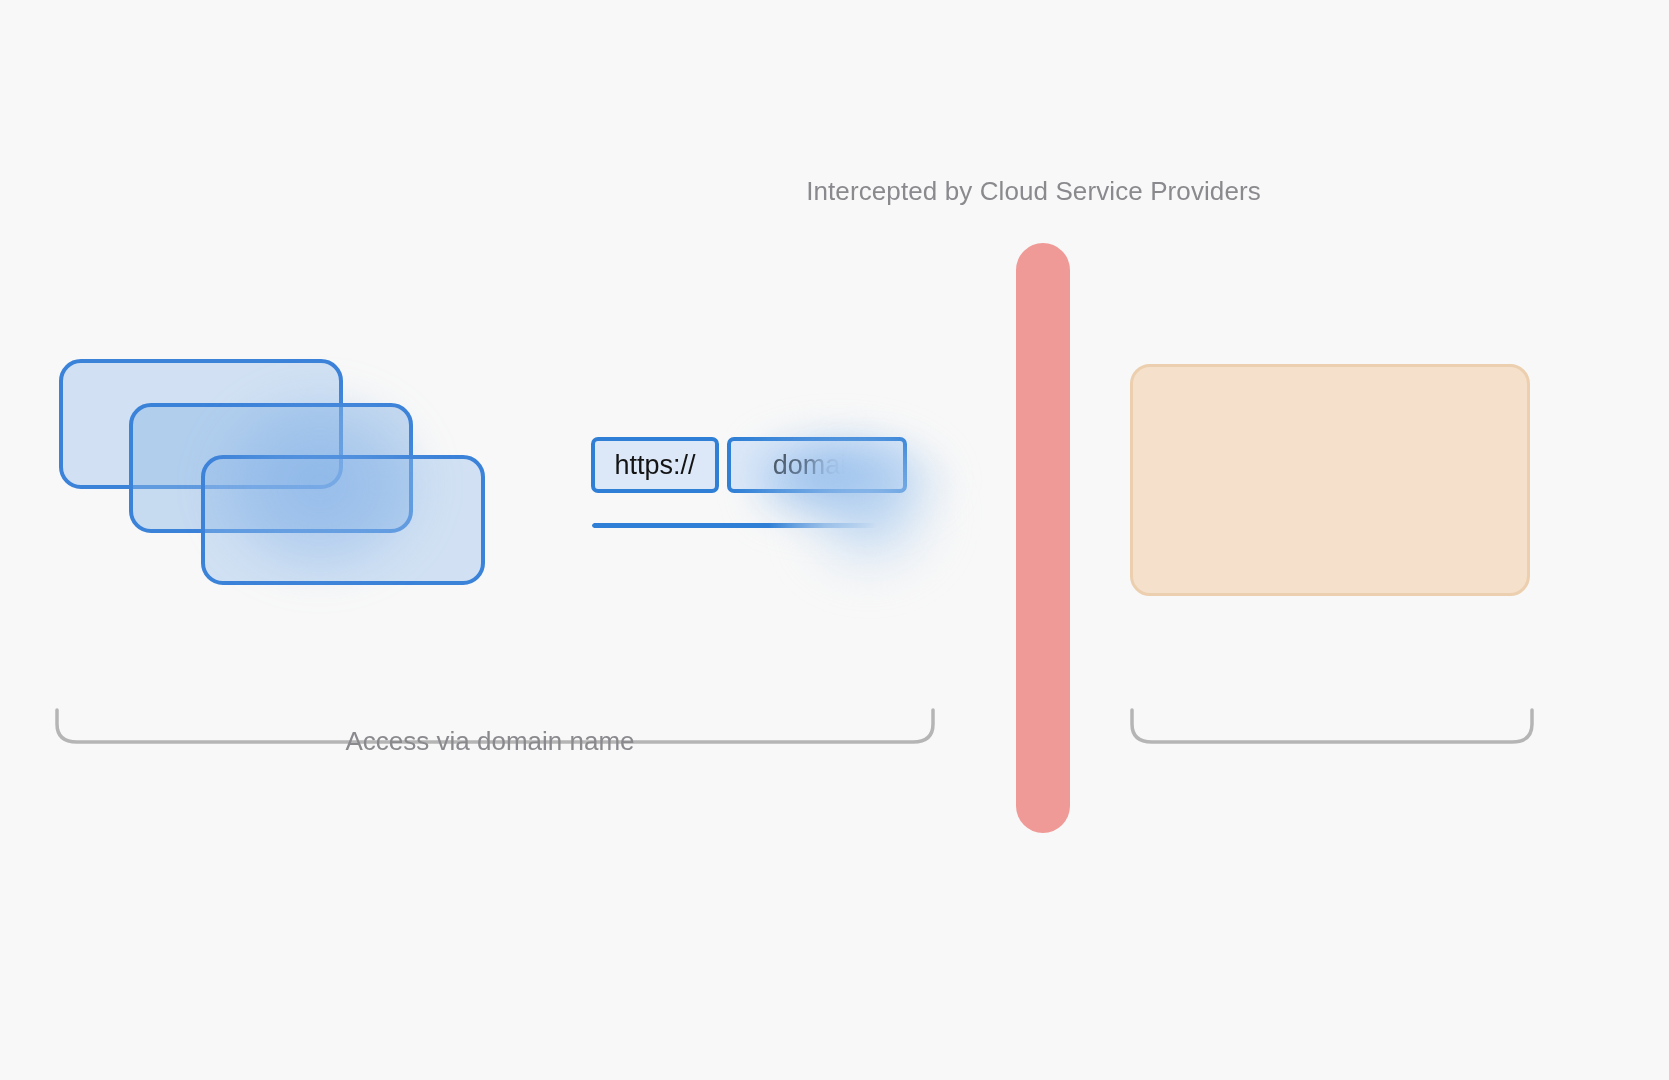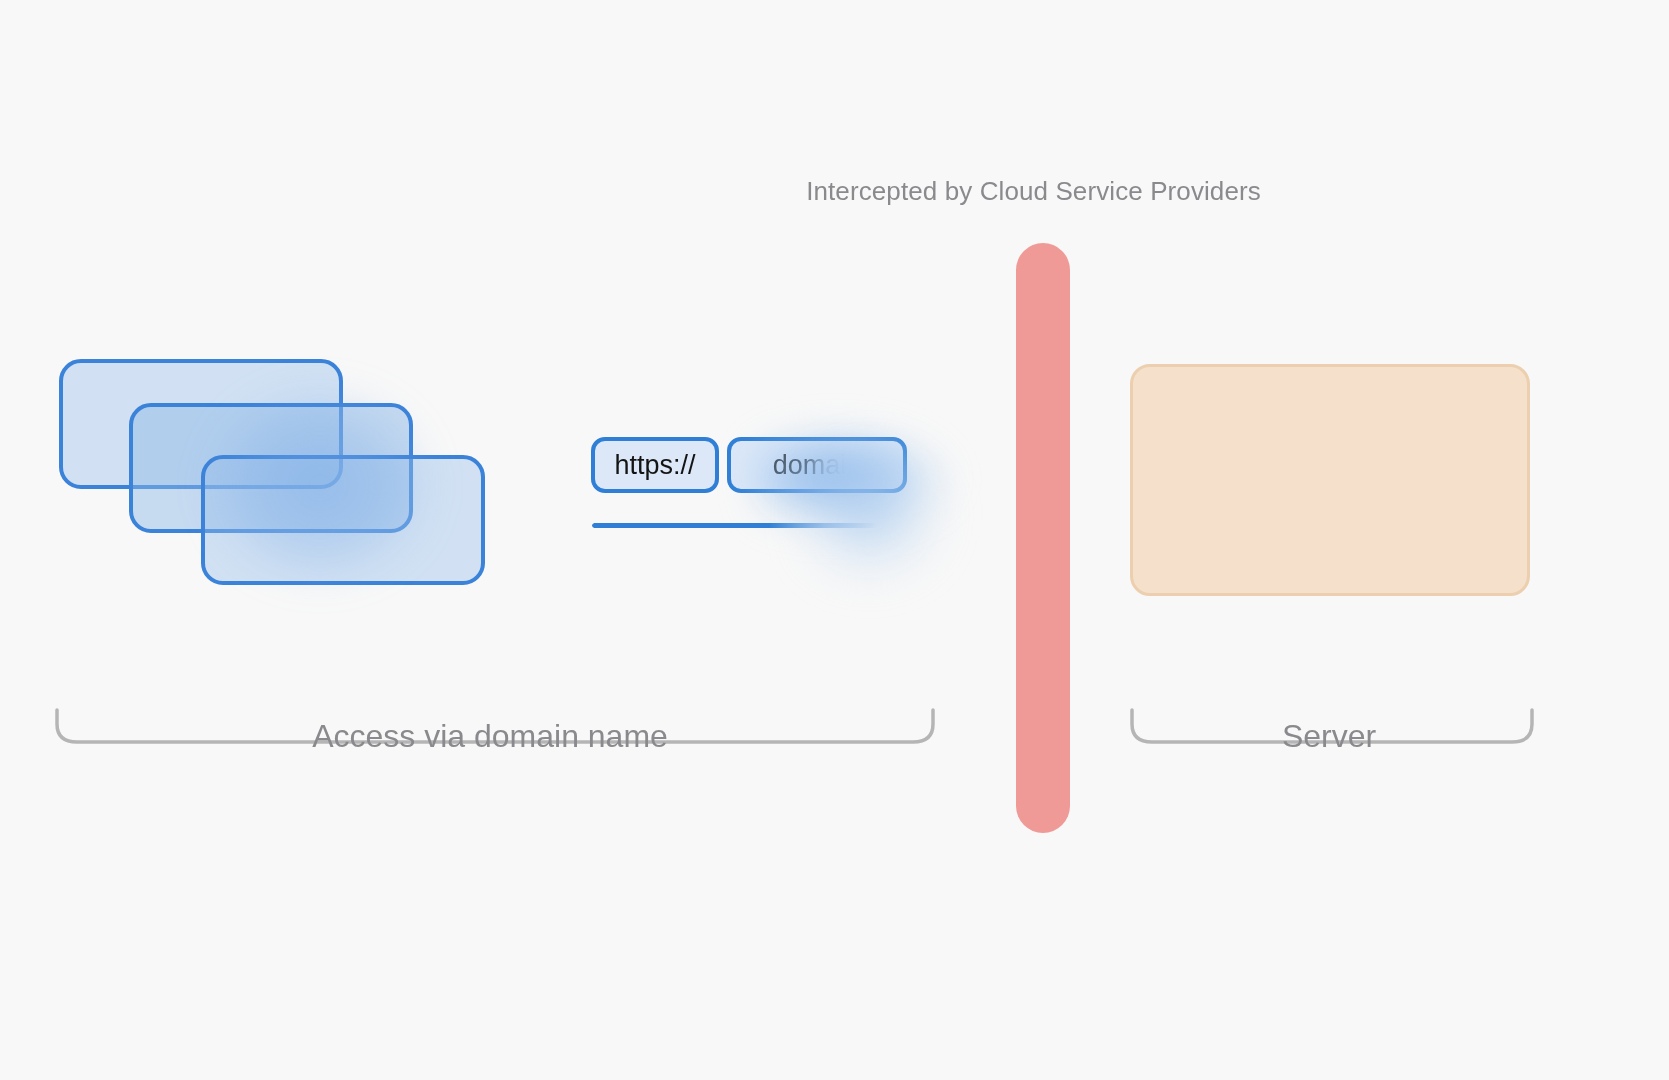--- a/index.html
+++ b/index.html
@@ -84,21 +84,21 @@
     left: 591px;
     top: 437px;
     width: 400px;
     height: 110px;
   }
   .pill {
     position: absolute;
     top: 0;
     height: 56px;
     border: 4px solid #2f7fd6;
-    border-radius: 14px;
+    border-radius: 7px;
     background: #dce8f8;
     box-sizing: border-box;
     display: flex;
     align-items: center;
     justify-content: center;
     font-size: 27px;
     color: #141414;
   }
   .pill.scheme {
     left: 0;
@@ -181,24 +181,25 @@
 
   
   .bracket {
     position: absolute;
     overflow: visible;
   }
   .bracket svg { display: block; }
 
   .group-label {
     position: absolute;
-    font-size: 32px;
+    font-size: 26px;
     color: #8a8a8e;
     text-align: center;
     white-space: nowrap;
+    margin-top: 8px;
   }
   .group-label.left {
     left: 55px;
     top: 718px;
     width: 870px;
   }
   .group-label.right {
     left: 1124px;
     top: 718px;
     width: 410px;
@@ -241,15 +242,14 @@
   </div>
 
   <div class="bracket" style="left:1130px; top:706px;">
     <svg width="404" height="44" viewBox="0 0 404 44" fill="none">
       <path d="M2 4 V18 Q2 36 22 36 H382 Q402 36 402 18 V4" stroke="#b5b5b5" stroke-width="3.5" fill="none" stroke-linecap="round"></path>
     </svg>
   </div>
 
   <div class="group-label left">Access via domain name</div>
 
-  <div class="group-label right">Server</div>
 
 </div>
 
 </body></html>

